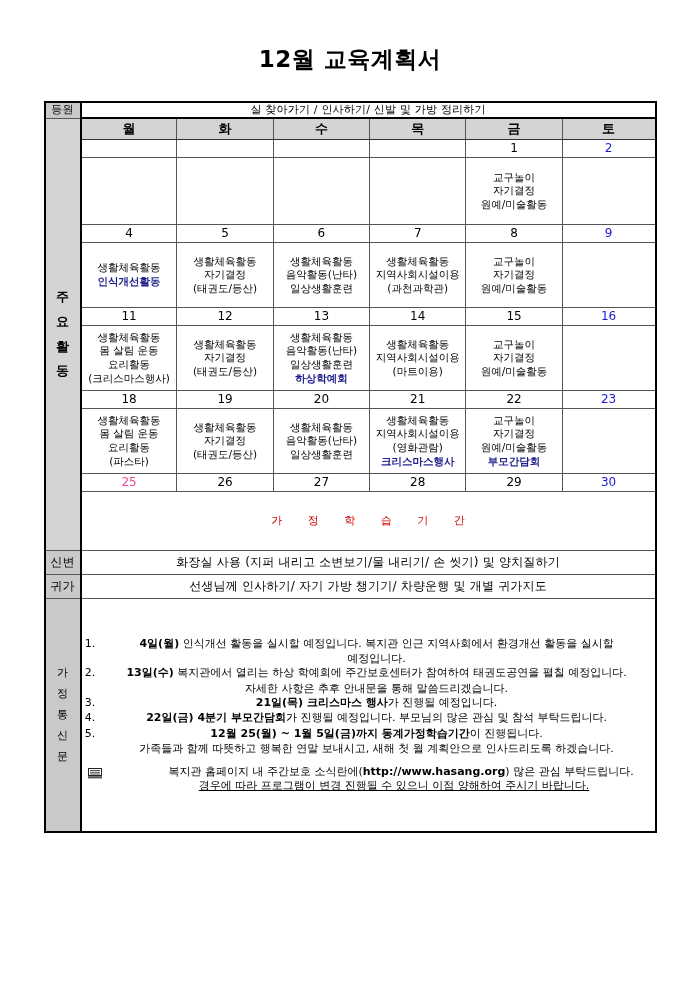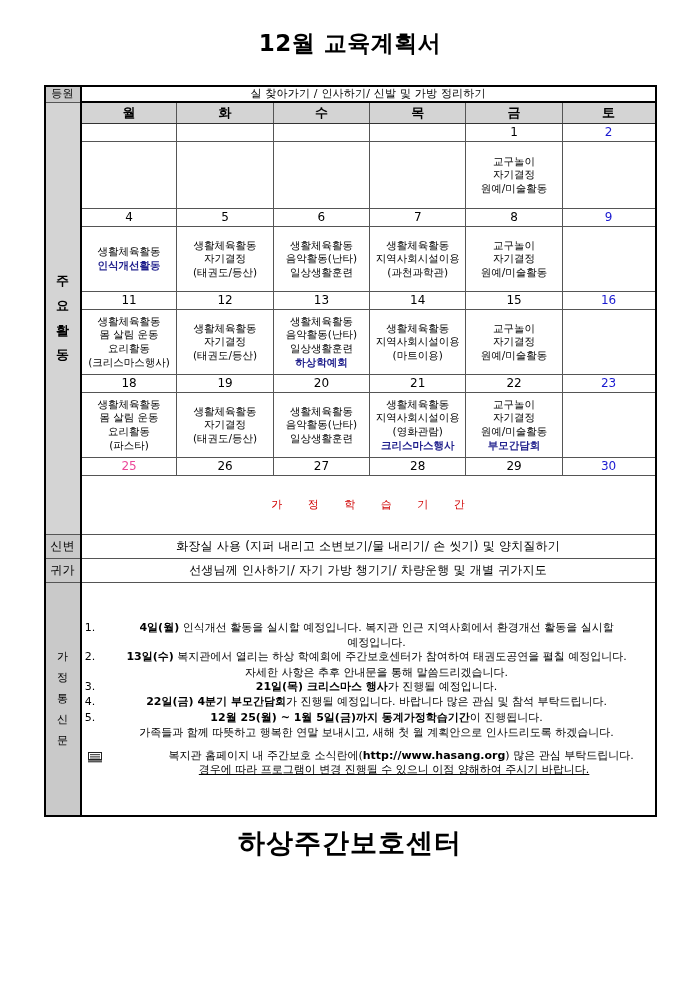--- a/index.html
+++ b/index.html
@@ -21,21 +21,21 @@
     position: relative;
     box-sizing: border-box;
   }
 
   
   .doc-title {
     text-align: center;
     font-size: 23px;
     font-weight: bold;
     letter-spacing: 0.5px;
-    padding-top: 32px;
+    padding-top: 48px;
     line-height: 1;
   }
 
   
   .plan-table {
     border-collapse: collapse;
     table-layout: fixed;
     width: 613px;
     margin: 30px auto 0 auto;
     border: 2px solid #000;
@@ -376,21 +376,21 @@
               <span class="news-num">2.</span>
               <span class="news-text"><span class="b">13일(수)</span><span> 복지관에서 열리는 하상 학예회에 주간보호센터가 참여하여 태권도공연을 펼칠 예정입니다.</span></span>
             </div>
             <div class="news-cont">자세한 사항은 추후 안내문을 통해 말씀드리겠습니다.</div>
             <div class="news-item">
               <span class="news-num">3.</span>
               <span class="news-text"><span class="b">21일(목) 크리스마스 행사</span><span>가 진행될 예정입니다.</span></span>
             </div>
             <div class="news-item">
               <span class="news-num">4.</span>
-              <span class="news-text"><span class="b">22일(금) 4분기 부모간담회</span><span>가 진행될 예정입니다. 바랍니다 많은 관심 및 참석 부탁드립니다.</span></span>
+              <span class="news-text"><span class="b">22일(금) 4분기 부모간담회</span><span>가 진행될 예정입니다. 부모님의 많은 관심 및 참석 부탁드립니다.</span></span>
             </div>
             <div class="news-item">
               <span class="news-num">5.</span>
               <span class="news-text"><span class="b">12월 25(월) ~ 1월 5일(금)까지 동계가정학습기간</span><span>이 진행됩니다.</span></span>
             </div>
             <div class="news-cont">가족들과 함께 따뜻하고 행복한 연말 보내시고, 새해 첫 월 계획안으로 인사드리도록 하겠습니다.</div>
             <div class="news-foot">
               <span class="kb-icon"><svg width="14" height="11" viewBox="0 0 14 11">
                   <rect x="0.5" y="0.5" width="13" height="7" fill="#fff" stroke="#222"></rect>
                   <line x1="2" y1="2.5" x2="12" y2="2.5" stroke="#222" stroke-width="0.8"></line>
@@ -398,14 +398,13 @@
                   <line x1="2" y1="6" x2="12" y2="6" stroke="#222" stroke-width="0.8"></line>
                   <rect x="0" y="8.2" width="14" height="2.2" fill="#555"></rect>
                 </svg></span>
               <span class="news-foot-lines"><span>복지관 홈페이지 내 주간보호 소식란에(</span><span class="b">http://www.hasang.org</span><span>) 많은 관심 부탁드립니다.</span><div class="news-foot-line2">경우에 따라 프로그램이 변경 진행될 수 있으니 이점 양해하여 주시기 바랍니다.</div></span>
             </div>
           </td>
         </tr>
       </tbody>
   </table>
 
-  <div class="footer-title">하상주간보호센터</div>
 </div>
 
 </body></html>

